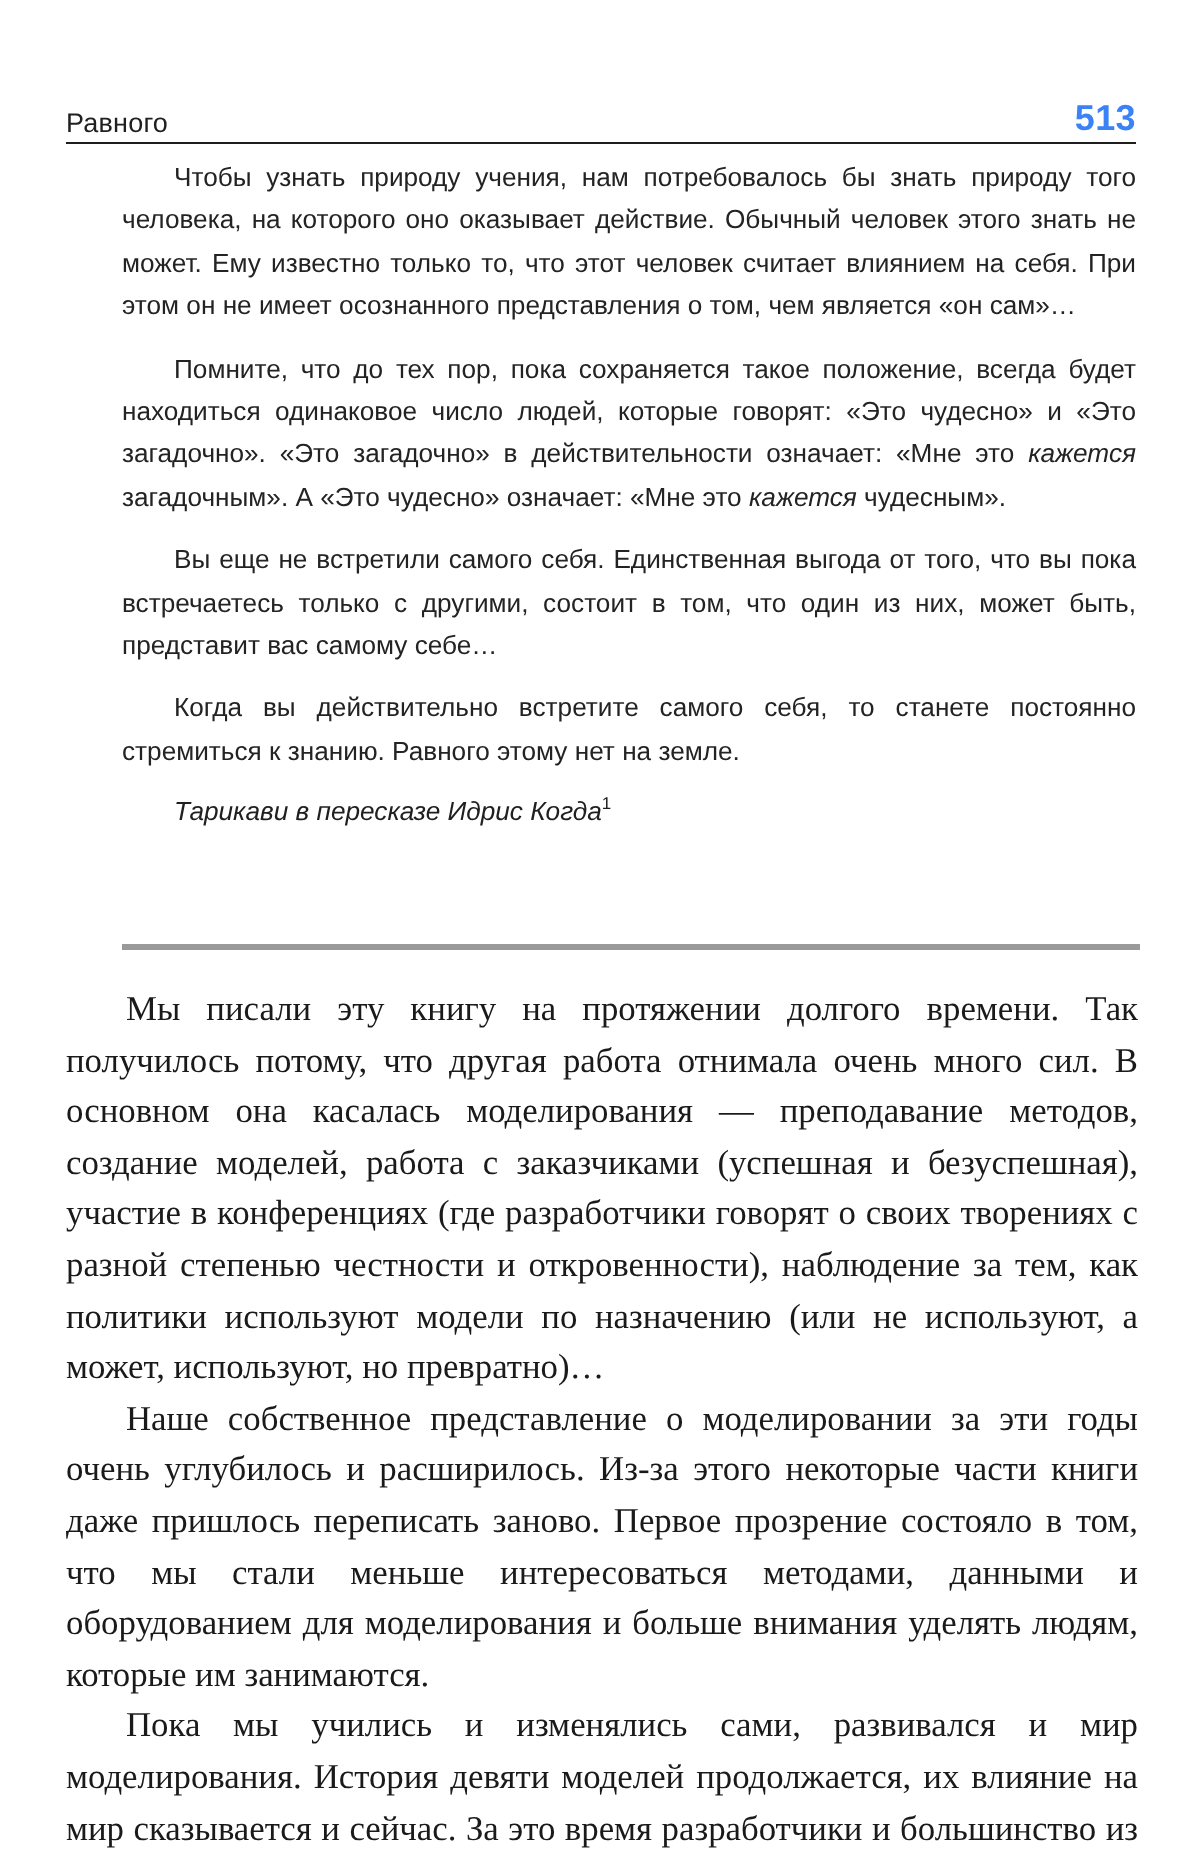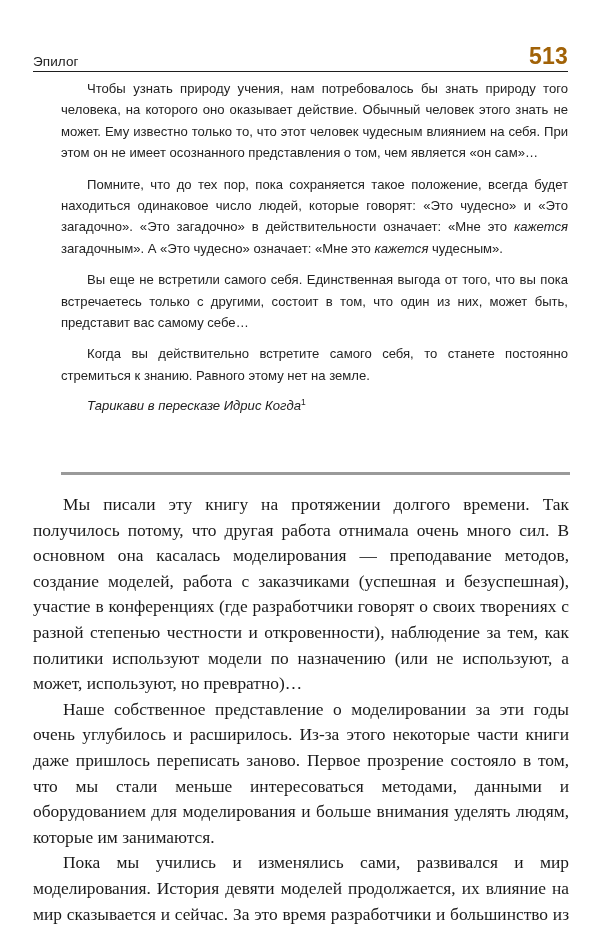--- a/index.html
+++ b/index.html
@@ -39,24 +39,24 @@
   }
   .running-head-title {
     font-family: "Liberation Sans", "DejaVu Sans", sans-serif;
     font-size: 13.5px;
     line-height: 1;
     color: #202020;
     letter-spacing: .1px;
   }
   .running-head-page {
     font-family: "Liberation Sans", "DejaVu Sans", sans-serif;
-    font-size: 23px;
+    font-size: 18px;
     font-weight: 700;
     line-height: 1;
-    color: #a16207;
+    color: #3b82f6;
     letter-spacing: .2px;
   }
 
   
   .epigraph {
     position: absolute;
     left: 61px;
     right: 32px;
     top: 78px;
     font-family: "Liberation Sans", "DejaVu Sans", sans-serif;
@@ -121,26 +121,26 @@
     -webkit-hyphens: none;
     hyphens: none;
   }
 </style>
 </head>
 <body>
 
 <div class="page">
 
   <div class="running-head">
-    <span class="running-head-title">Эпилог</span>
+    <span class="running-head-title">Равного</span>
     <span class="running-head-page">513</span>
   </div>
 
   <div class="epigraph">
-    <p>Чтобы узнать природу учения, нам потребовалось бы знать природу того человека, на которого оно оказывает действие. Обычный человек этого знать не может. Ему известно только то, что этот человек чудесным влиянием на себя. При этом он не имеет осознанного представления о том, чем является «он сам»…</p>
+    <p>Чтобы узнать природу учения, нам потребовалось бы знать природу того человека, на которого оно оказывает действие. Обычный человек этого знать не может. Ему известно только то, что этот человек считает влиянием на себя. При этом он не имеет осознанного представления о том, чем является «он сам»…</p>
     <p>Помните, что до тех пор, пока сохраняется такое положение, всегда будет находиться одинаковое число людей, которые говорят: «Это чудесно» и «Это загадочно». «Это загадочно» в действительности означает: «Мне это <em>кажется</em> загадочным». А «Это чудесно» означает: «Мне это <em>кажется</em> чудесным».</p>
     <p>Вы еще не встретили самого себя. Единственная выгода от того, что вы пока встречаетесь только с другими, состоит в том, что один из них, может быть, представит вас самому себе…</p>
     <p>Когда вы действительно встретите самого себя, то станете постоянно стремиться к знанию. Равного этому нет на земле.</p>
 
     <p class="attribution">
       <span>Тарикави в пересказе Идрис Когда</span><sup>1</sup>
     </p>
   </div>
 
   <div class="section-divider"></div>

